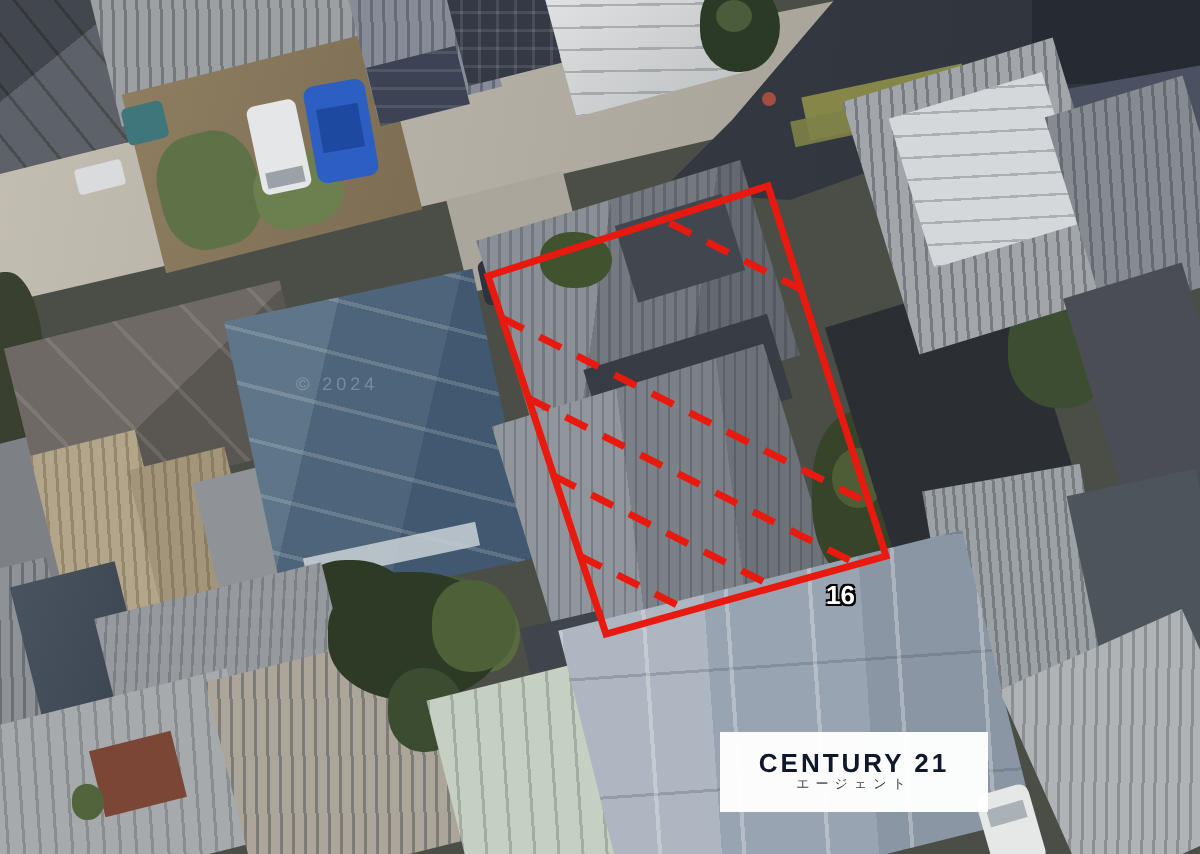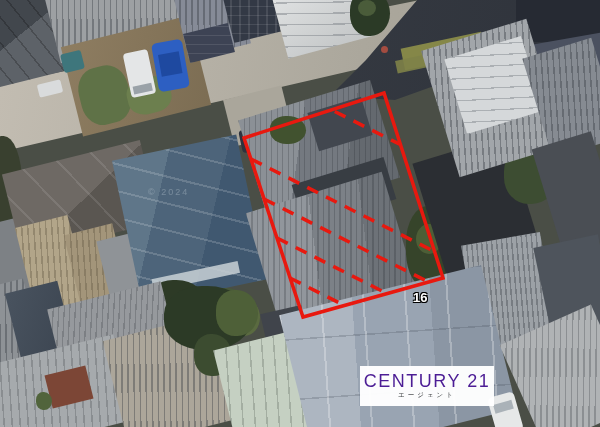--- a/index.html
+++ b/index.html
@@ -127,21 +127,21 @@
   
   .annotation{position:absolute;left:0;top:0;width:600px;height:427px;pointer-events:none;}
   .copyright{left:148px;top:187px;font-size:9px;letter-spacing:2px;color:rgba(220,228,235,.3);}
   .parcel-num{left:413px;top:290px;font-size:13px;font-weight:bold;color:#fff;
     text-shadow:-1px -1px 0 #000,1px -1px 0 #000,-1px 1px 0 #000,1px 1px 0 #000,0 1px 0 #000,0 -1px 0 #000;}
 
   
   .brand{left:360px;top:362px;height:47px;display:flex;align-items:center;}
   .brand-panel{width:134px;height:40px;background:rgba(255,255,255,.97);
     display:flex;flex-direction:column;align-items:center;justify-content:center;}
-  .brand-name{font-size:18px;font-weight:normal;letter-spacing:1.5px;color:#4c1d95;line-height:1;}
+  .brand-name{font-size:13px;font-weight:bold;letter-spacing:1.5px;color:#0f172a;line-height:1;}
   .brand-sub{font-size:6.5px;letter-spacing:3px;color:#3e4043;margin-top:2px;line-height:1;}
   .brand-seal{width:44px;height:47px;margin-left:1px;background:#4a4b4d;border-radius:3px;position:relative;}
   .brand-seal svg{position:absolute;inset:0;}
 </style>
 </head>
 <body>
 
 <div class="stage">
 
   <div class="road-concrete"></div>

